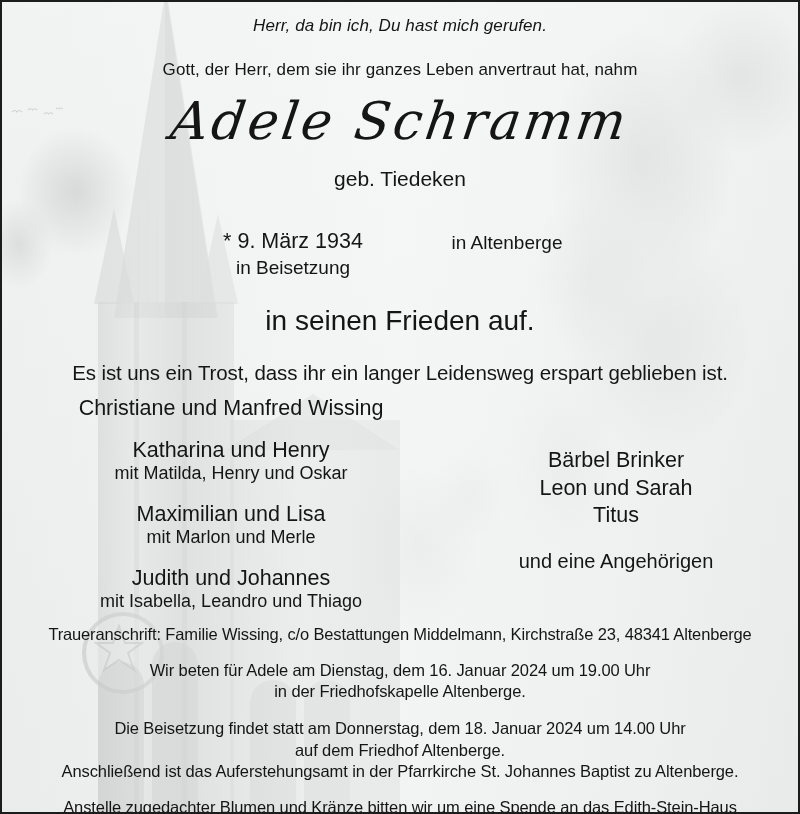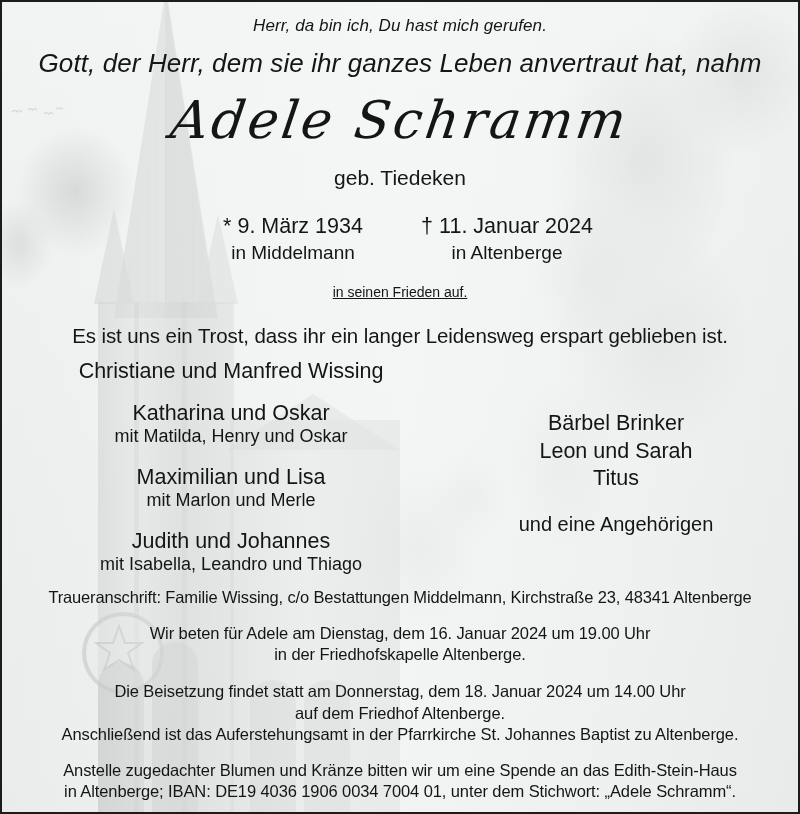--- a/index.html
+++ b/index.html
@@ -221,54 +221,52 @@
     text-align: center;
   }
 
   .verse {
     font-style: italic;
     font-size: 17px;
     letter-spacing: .1px;
     margin-top: 4px;
   }
   .intro {
-    font-size: 26px;
-    margin-top: 12px;
+    font-size: 17px;
+    margin-top: 24px;
     letter-spacing: .1px;
-    font-style: italic;
   }
   .name {
     font-family: "DejaVu Serif", serif;
     font-style: italic;
     font-weight: 400;
     font-size: 52px;
     letter-spacing: 3px;
     margin-top: 14px;
     line-height: 1.05;
     transform: skewX(-8deg);
   }
   .maiden {
     font-size: 21px;
     margin-top: 18px;
   }
 
   .dates {
     display: flex;
     justify-content: center;
     gap: 24px;
-    margin-top: 24px;
+    margin-top: 38px;
   }
   .date-col { min-width: 190px; }
   .date-line { font-size: 21.5px; }
   .place-line { font-size: 19px; margin-top: 3px; }
 
   .peace {
-    font-size: 14px;
-    margin-top: 20px;
-    text-decoration: underline;
+    font-size: 28px;
+    margin-top: 26px;
   }
   .comfort {
     font-size: 20.5px;
     margin-top: 24px;
     letter-spacing: -.1px;
   }
 
   
   .family {
     position: relative;
@@ -357,43 +355,39 @@
     <div class="name">Adele Schramm</div>
 
     <div class="maiden">geb. Tiedeken</div>
 
     <div class="dates">
       <div class="date-col">
         <div class="date-line">
           <span>*</span>
           <span>9. März 1934</span>
         </div>
-        <div class="place-line">in Middelmann</div>
+        <div class="place-line">in Beisetzung</div>
       </div>
       <div class="date-col">
-        <div class="date-line">
-          <span>†</span>
-          <span>11. Januar 2024</span>
-        </div>
         <div class="place-line">in Altenberge</div>
       </div>
     </div>
 
     <div class="peace">in seinen Frieden auf.</div>
 
     <div class="comfort">Es ist uns ein Trost, dass ihr ein langer Leidensweg erspart geblieben ist.</div>
 
     <div class="family">
 
       <div class="fam-left">
         <div class="fam-group first">
           <div class="fam-main">Christiane und Manfred Wissing</div>
         </div>
         <div class="fam-group">
-          <div class="fam-main">Katharina und Oskar</div>
+          <div class="fam-main">Katharina und Henry</div>
           <div class="fam-sub">mit Matilda, Henry und Oskar</div>
         </div>
         <div class="fam-group">
           <div class="fam-main">Maximilian und Lisa</div>
           <div class="fam-sub">mit Marlon und Merle</div>
         </div>
         <div class="fam-group">
           <div class="fam-main">Judith und Johannes</div>
           <div class="fam-sub">mit Isabella, Leandro und Thiago</div>
         </div>

